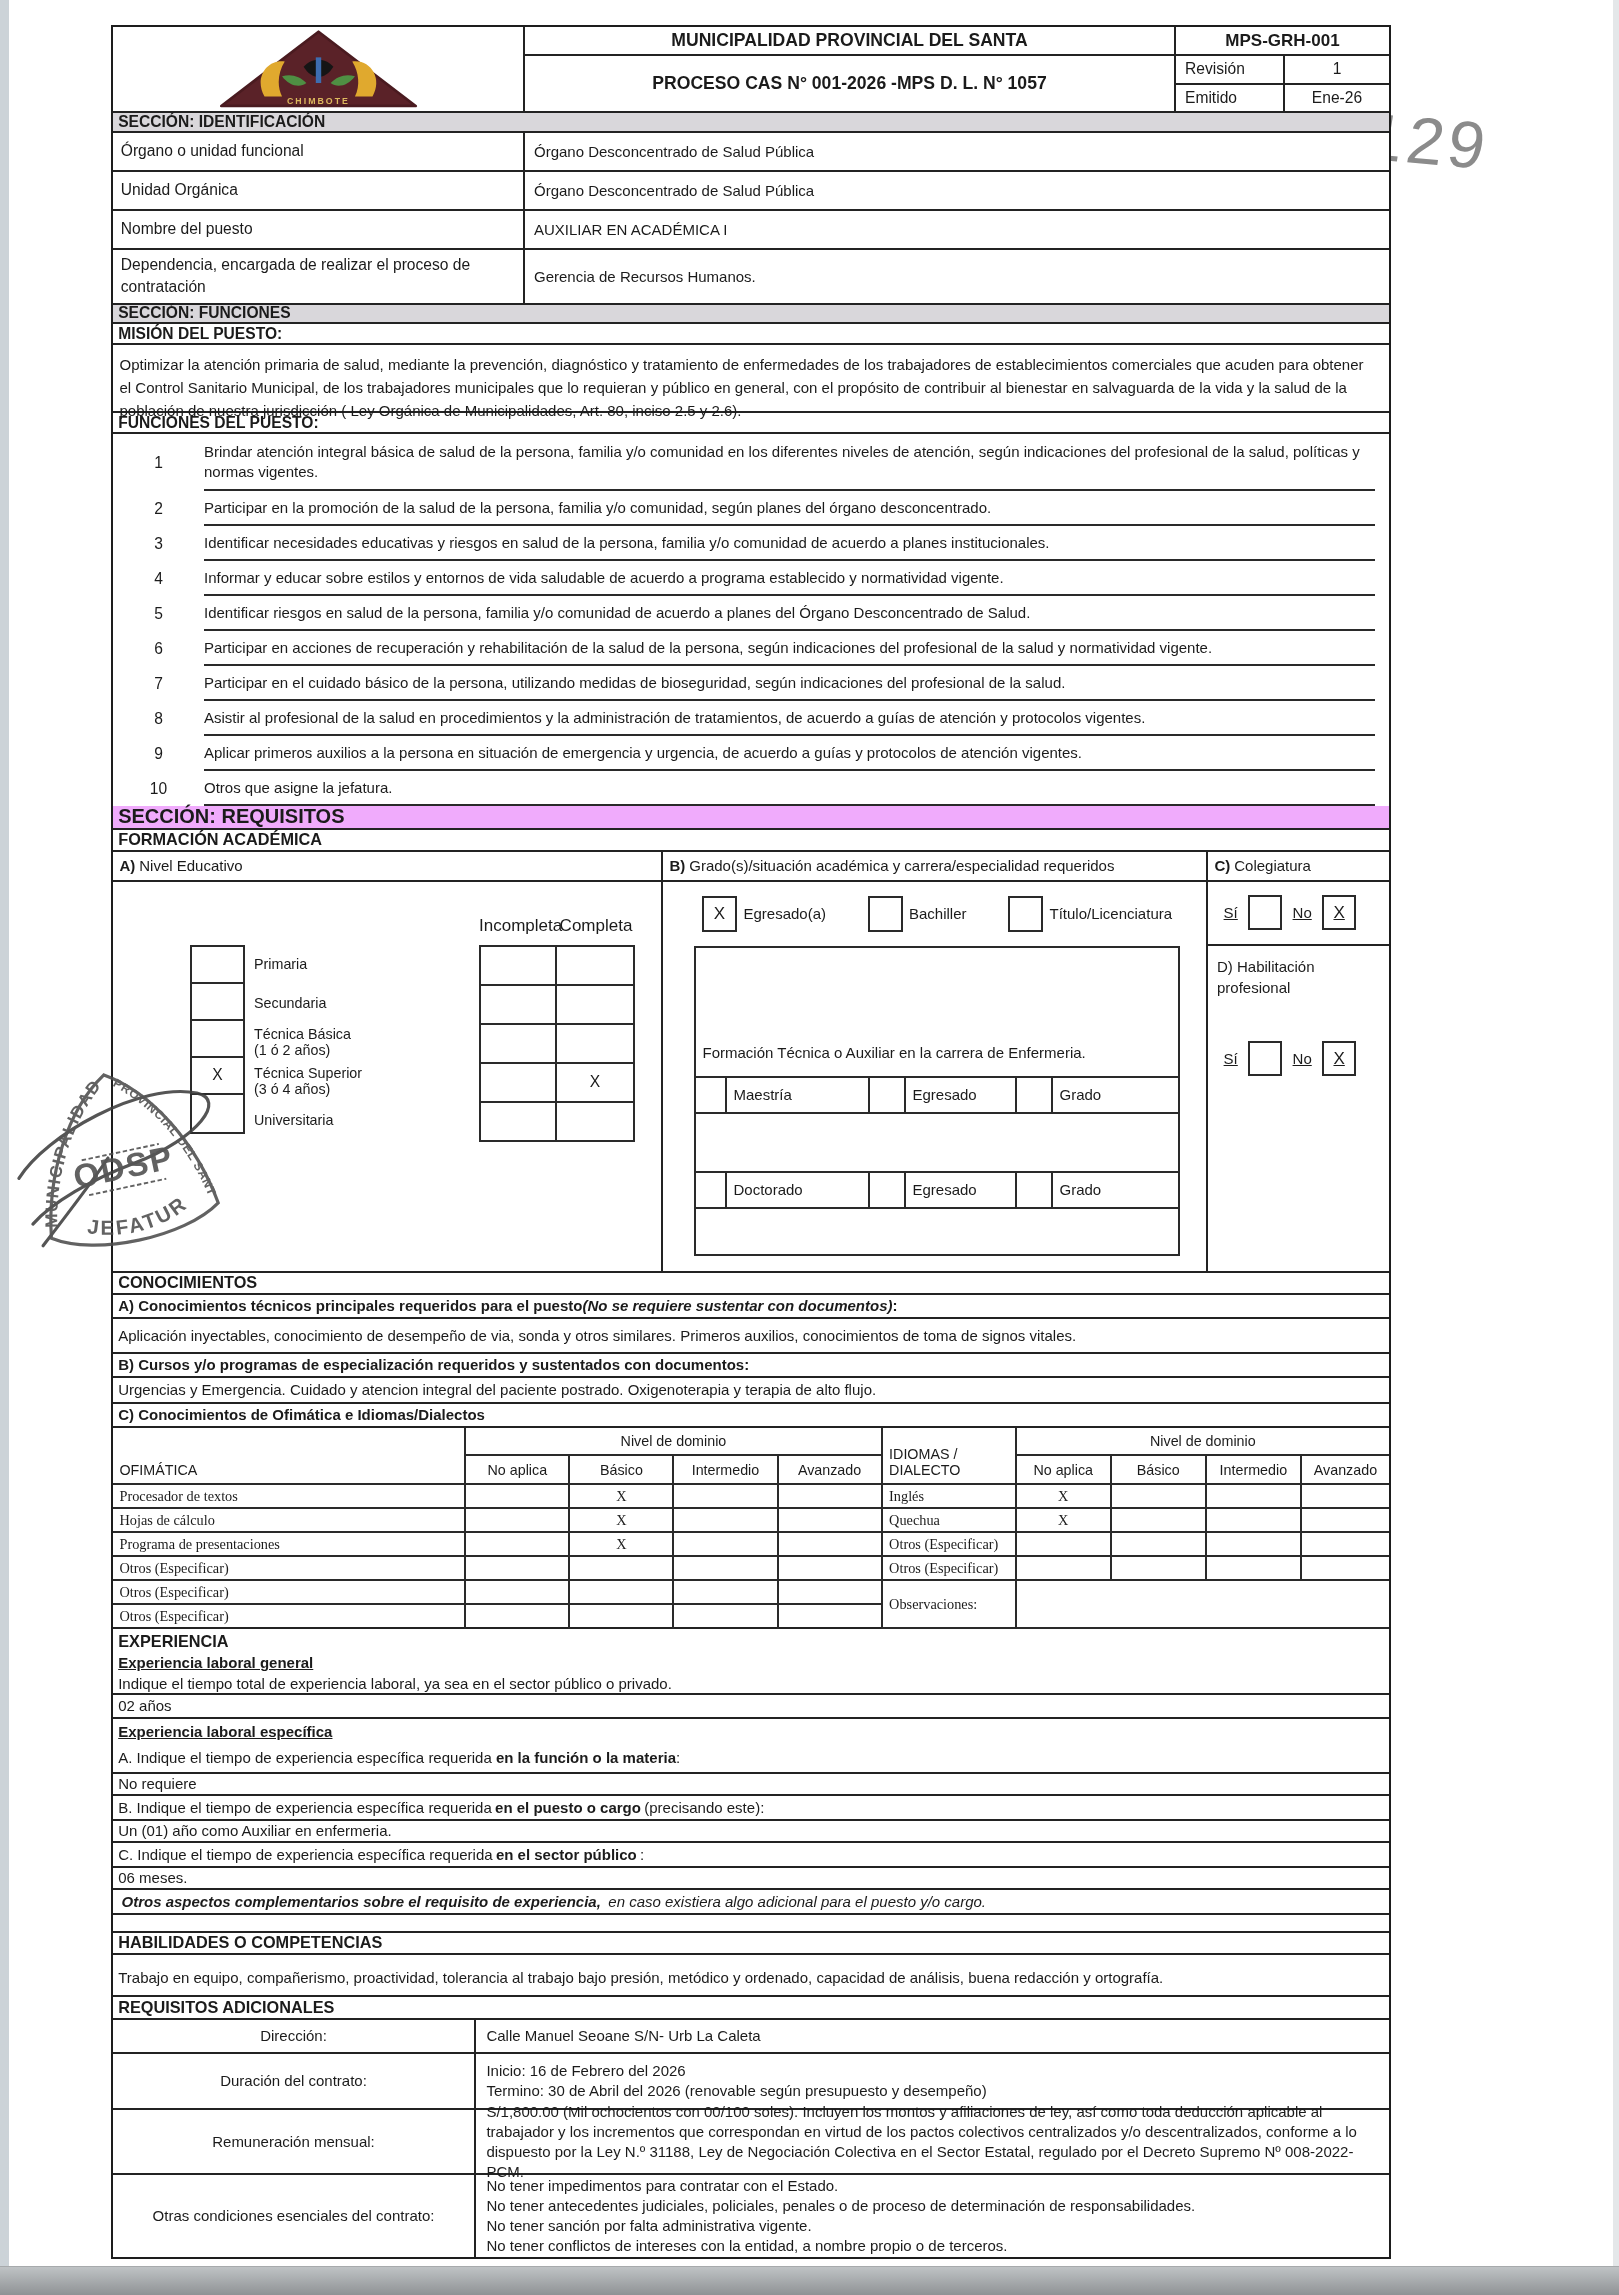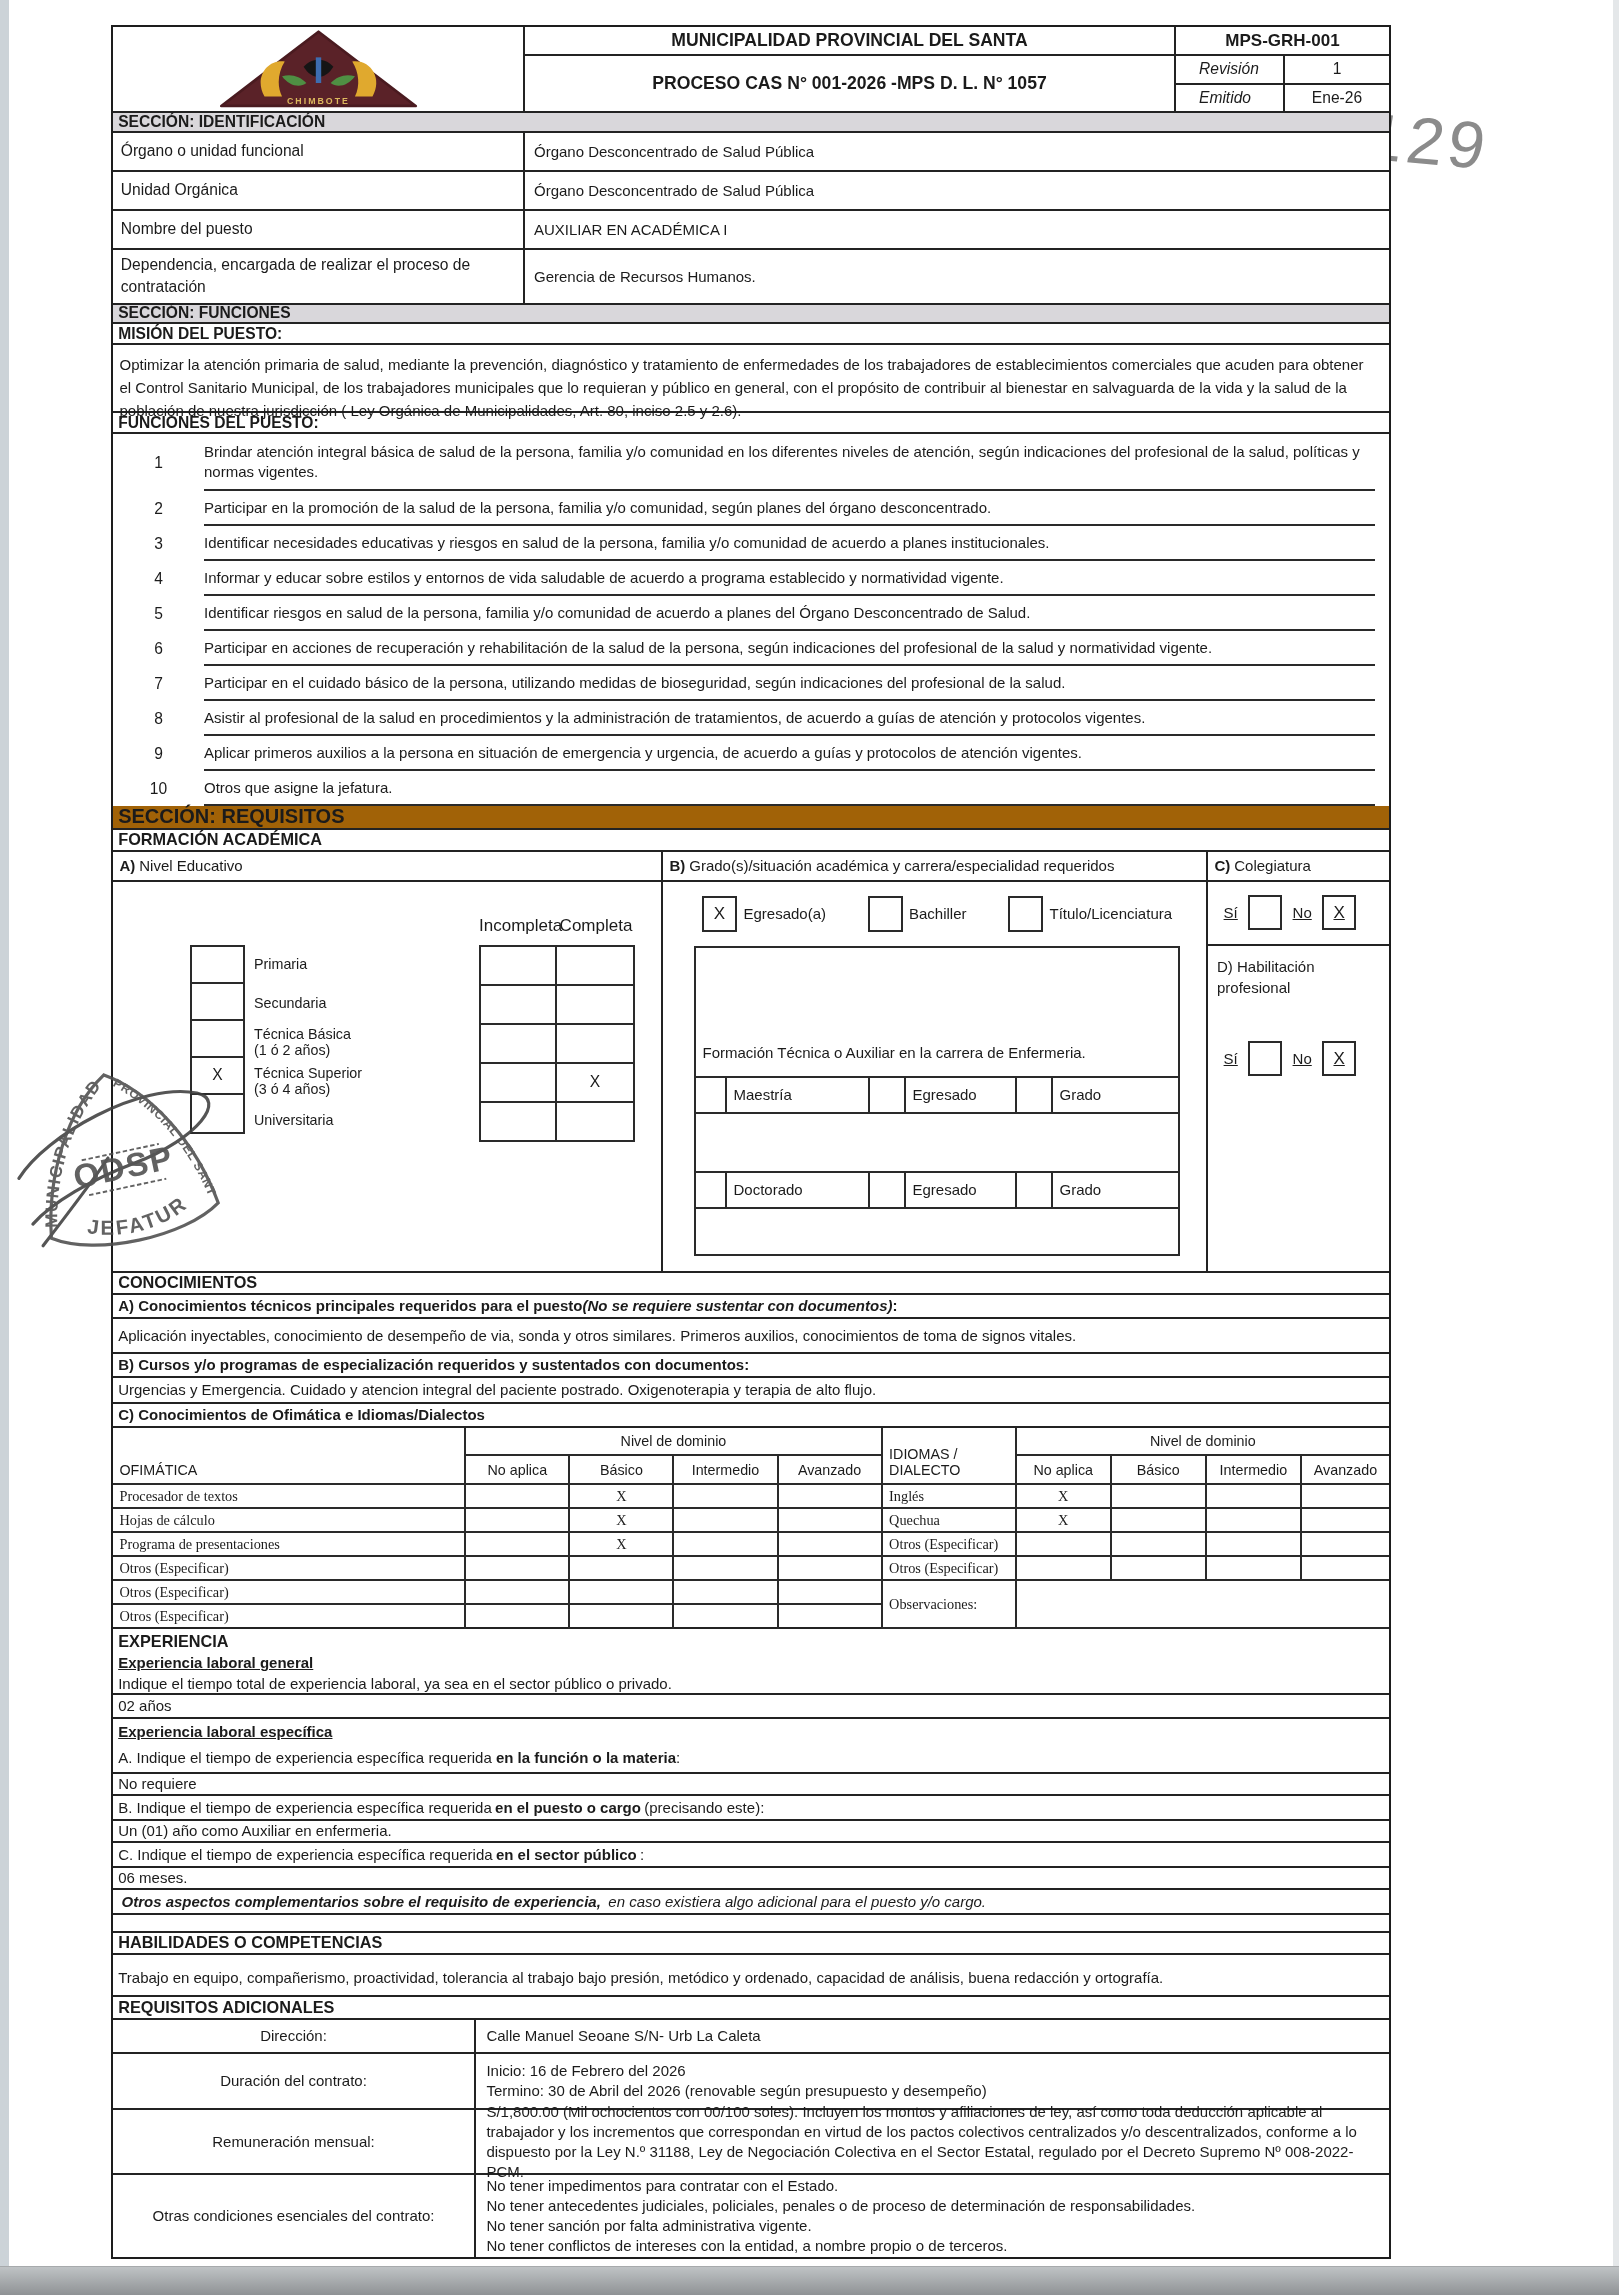--- a/index.html
+++ b/index.html
@@ -22,27 +22,27 @@
   .hdr-logo { width:412px; border-right:2px solid #232323; display:flex; align-items:center; justify-content:center; }
   .hdr-mid  { width:651px; border-right:2px solid #232323; display:flex; flex-direction:column; }
   .hdr-org  { height:29px; border-bottom:2px solid #232323; font-weight:bold; font-size:17.6px;
               display:flex; align-items:center; justify-content:center; }
   .hdr-proc { flex:1; font-weight:bold; font-size:17.6px; display:flex; align-items:center; justify-content:center; }
   .hdr-code { flex:1; display:flex; flex-direction:column; }
   .code-top { height:29px; border-bottom:2px solid #232323; font-weight:bold; font-size:17px;
               display:flex; align-items:center; justify-content:center; }
   .code-row { flex:1; display:flex; font-size:15.6px; }
   .code-row + .code-row { border-top:2px solid #232323; }
-  .code-row .k { width:109px; border-right:2px solid #232323; display:flex; align-items:center; padding-left:23px;font-style:italic; }
+  .code-row .k { width:109px; border-right:2px solid #232323; display:flex; align-items:center; padding-left:9px; }
   .code-row .v { flex:1; display:flex; align-items:center; justify-content:center; }
 
   
   .bar { height:19.5px; background:#d9d7db; font-weight:bold; font-size:15.6px;
          display:flex; align-items:center; padding-left:5.2px; }
-  .bar-big { height:23.5px; background:#a16207; font-weight:bold; font-size:20px;
+  .bar-big { height:23.5px; background:#f0abfc; font-weight:bold; font-size:20px;
              display:flex; align-items:center; padding-left:5.2px; }
   .sec-title { height:22px; font-weight:bold; font-size:16.3px; display:flex; align-items:center; padding-left:5.2px; }
 
   
   .id-row { display:flex; min-height:35px; }
   .id-row .l { width:412px; border-right:2px solid #232323; font-weight:normal; font-size:15.6px;
                padding:2.6px 7.8px; display:flex; align-items:center; line-height:22px; }
   .id-row .v { flex:1; font-size:15px; padding:10px 9px; display:flex; align-items:center; }
   .id-row.tall { min-height:55px; }
 

